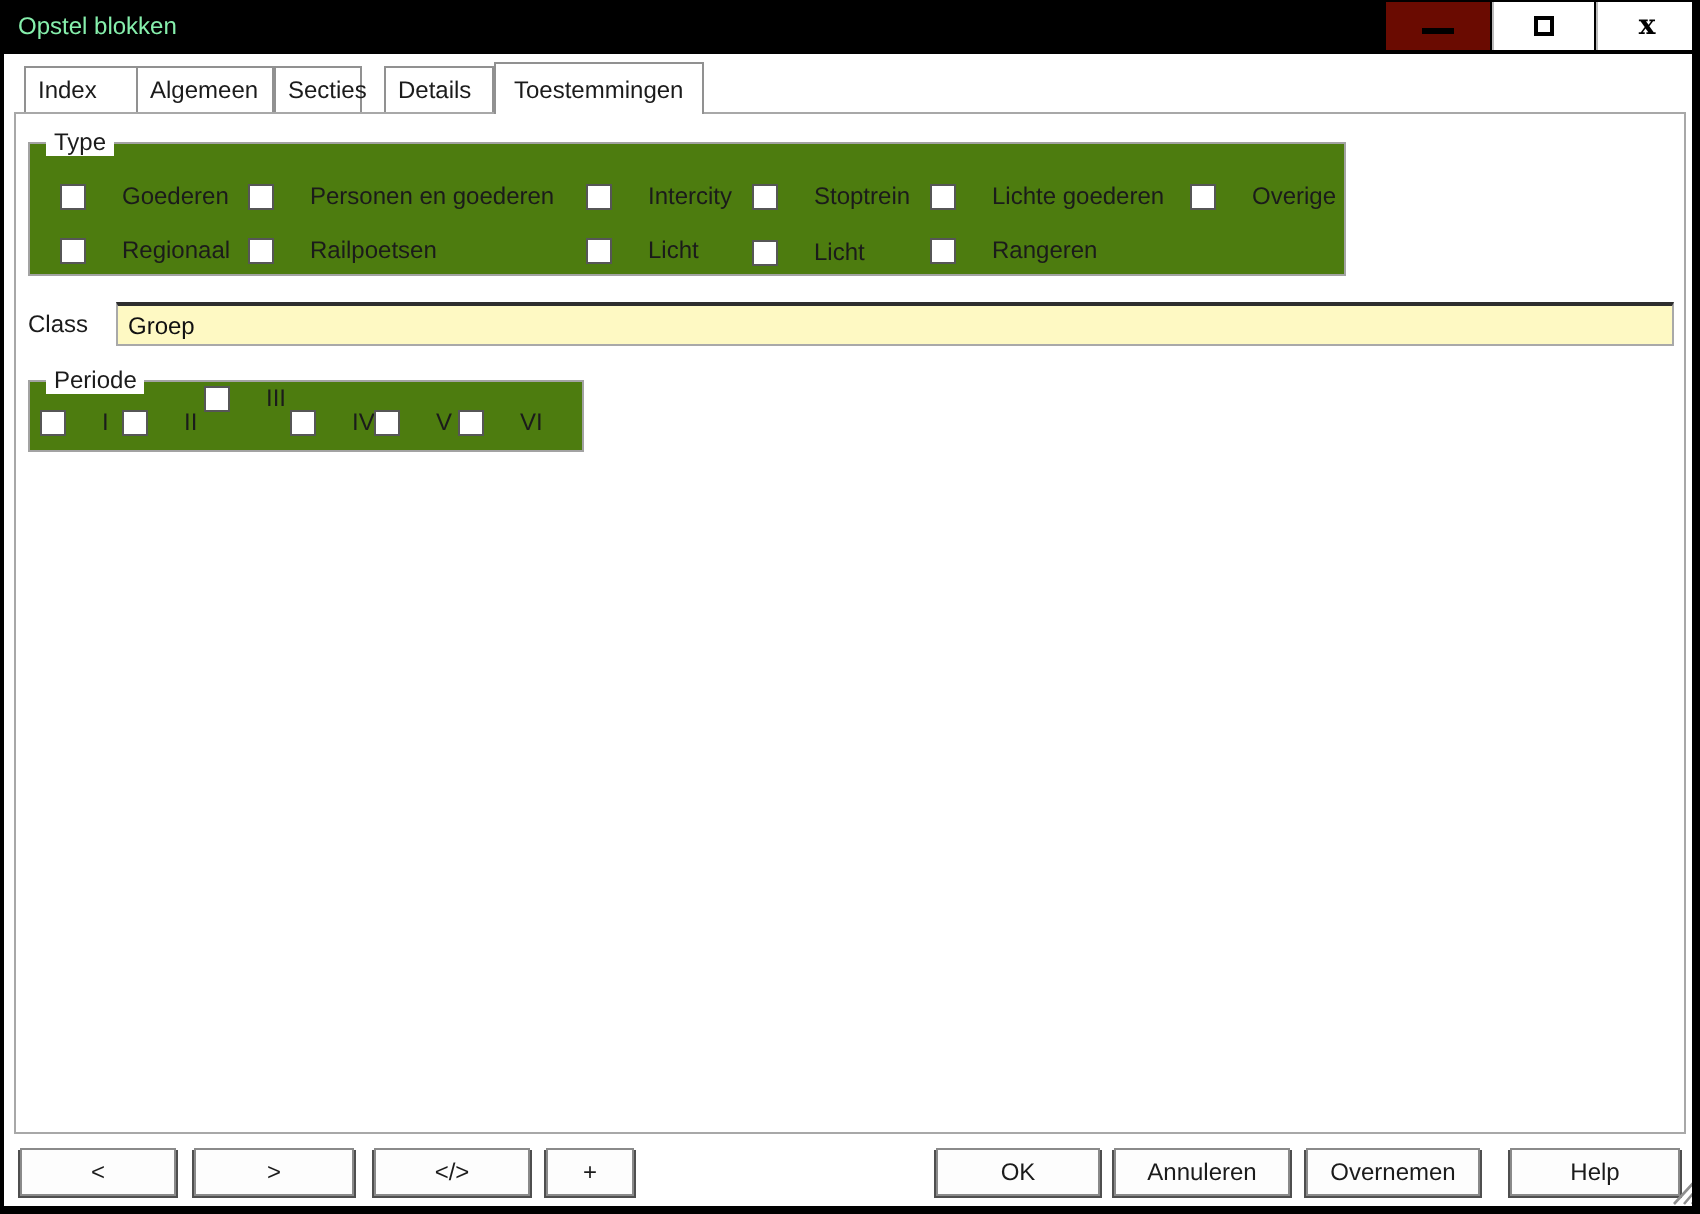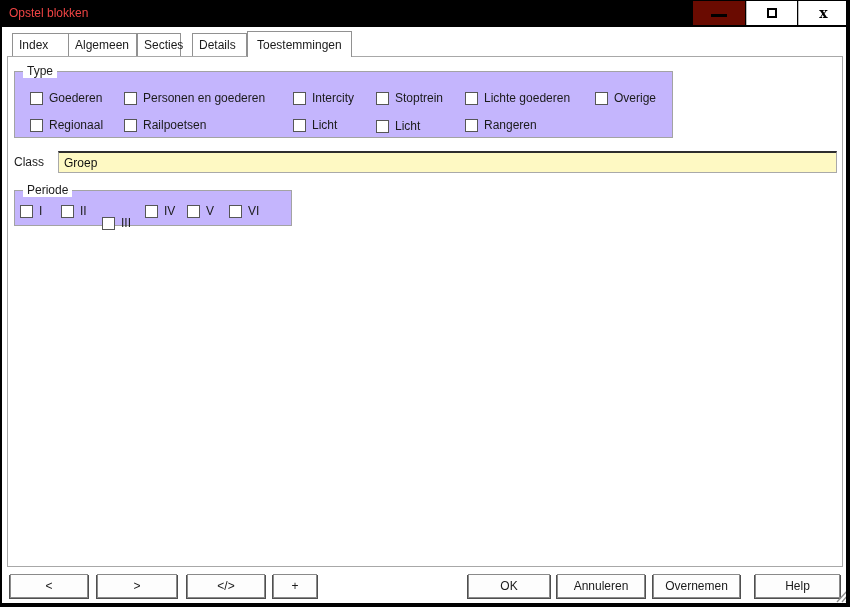--- a/index.html
+++ b/index.html
@@ -8,43 +8,43 @@
 
   .window { position:relative; width:850px; height:607px; background:#fff; overflow:hidden; }
 
   
   .b-left  { position:absolute; left:0; top:0; width:2px; height:607px; background:#000; z-index:50; }
   .b-right { position:absolute; right:0; top:0; width:4px; height:607px; background:#000; z-index:50; }
   .b-bottom{ position:absolute; left:0; bottom:0; width:850px; height:4px; background:#000; z-index:50; }
 
   
   .titlebar { position:absolute; left:0; top:0; width:850px; height:27px; background:#000; z-index:40; }
-  .title { position:absolute; left:9px; top:0; line-height:27px; color:#ef4444; font-size:12px; }
+  .title { position:absolute; left:9px; top:0; line-height:27px; color:#86efac; font-size:12px; }
   .tb-btn { position:absolute; top:1px; height:24px; display:flex; align-items:center; justify-content:center; cursor:default; }
   .tb-min   { left:693px; width:52px; background:#6a0b01; }
   .tb-max   { left:746px; width:51px; background:#fff; border-left:1px solid #bbb; }
   .tb-close { left:798px; width:50px; background:#fff; border-left:1px solid #bbb; }
   .min-dash { width:16px; height:3px; background:#000; margin-top:4px; }
   .max-square { width:10px; height:10px; border:2px solid #000; background:#fff; }
   .close-x { font-family:"DejaVu Serif", serif; font-weight:bold; font-size:14px; color:#000; line-height:1; }
 
   
   .tab { position:absolute; top:33px; height:23px; background:#fff; border:1px solid #919191; border-bottom:none;
          padding-left:6px; display:flex; align-items:center; z-index:12; cursor:default; }
   .tab.active { top:31px; height:26px; z-index:14; padding-left:9px; }
 
   
   .pane { position:absolute; left:7px; top:56px; width:836px; height:511px; border:1px solid #a8a8a8; background:#fff; z-index:10; }
 
   
-  .groupbox { position:absolute; border:1px solid #a3a3a3; background:#c4b5fd; }
+  .groupbox { position:absolute; border:1px solid #a3a3a3; background:#4d7c0f; }
   .gb-label { position:absolute; top:-8px; left:8px; background:#fff; padding:0 4px; color:#1b1b1b; }
 
   
-  .cb { position:absolute; display:flex; align-items:center; gap:6px; height:16px; cursor:default; }
+  .cb { position:absolute; display:flex; align-items:center; gap:18px; height:16px; cursor:default; }
   .cb .box { width:13px; height:13px; border:1px solid #565656; background:#fff; flex:0 0 auto; }
   .cb .cbl { white-space:nowrap; color:#1b1b1b; }
 
   
   .class-label { position:absolute; left:6px; top:98px; }
   .class-input { position:absolute; left:50px; top:94px; width:779px; height:22px; background:#fef9c3;
                  border:1px solid #a9a9a9; border-top:2px solid #2e2e2e;
                  font-family:"Liberation Sans", sans-serif; font-size:12px; color:#111; padding:0 5px; outline:none; }
 
   
@@ -138,21 +138,21 @@
       <span class="gb-label">Periode</span>
 
       <label class="cb" style="left:5px;top:12px;">
         <span class="box"></span>
         <span class="cbl">I</span>
       </label>
       <label class="cb" style="left:46px;top:12px;">
         <span class="box"></span>
         <span class="cbl">II</span>
       </label>
-      <label class="cb" style="left:87px;top:24px;">
+      <label class="cb" style="left:87px;top:0;">
         <span class="box"></span>
         <span class="cbl">III</span>
       </label>
       <label class="cb" style="left:130px;top:12px;">
         <span class="box"></span>
         <span class="cbl">IV</span>
       </label>
       <label class="cb" style="left:172px;top:12px;">
         <span class="box"></span>
         <span class="cbl">V</span>

